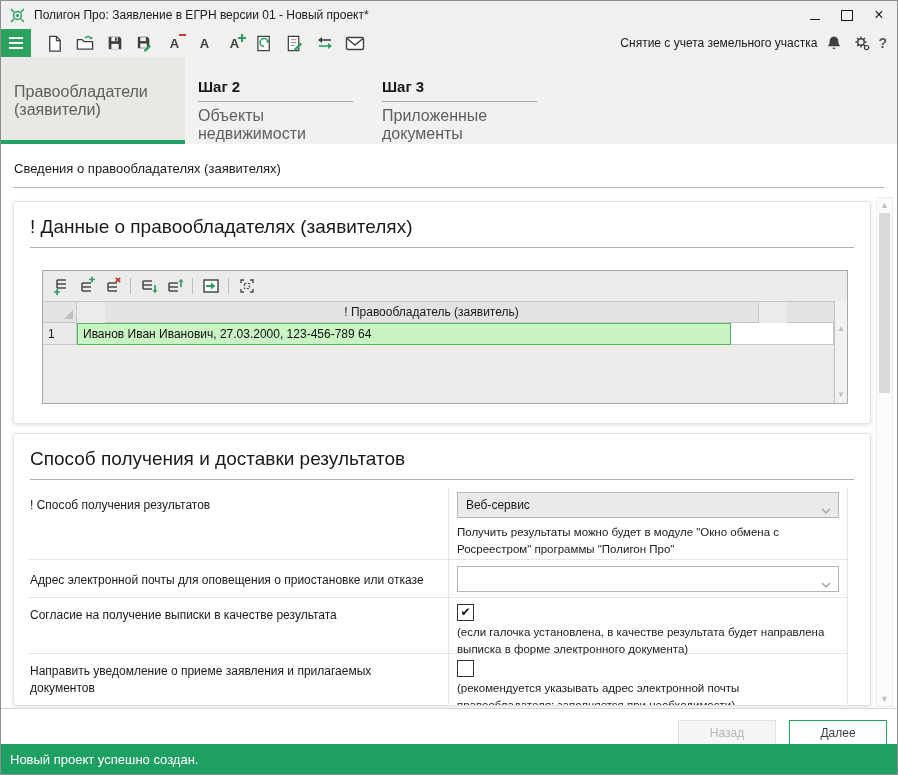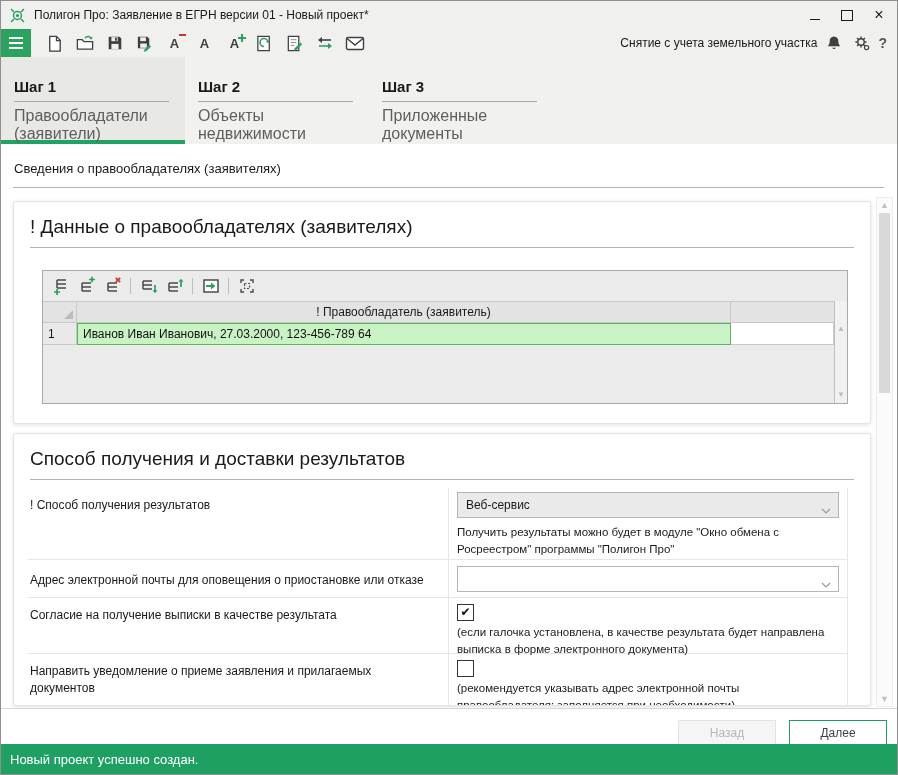--- a/index.html
+++ b/index.html
@@ -54,21 +54,21 @@
   .card2{top:289px;height:273px;}
   .card-title{margin:14px 16px 0;padding-bottom:9px;border-bottom:1px solid #b3b3b3;font-size:19px;}
 
   
   .table-outer{position:absolute;left:28px;top:68px;width:806px;height:134px;background:#ebebeb;
     border:1px solid #a9a9a9;box-sizing:border-box;}
   .table-toolbar{height:30px;display:flex;align-items:center;padding-left:6px;gap:3px;}
   .tt-icon{width:23px;height:23px;display:flex;align-items:center;justify-content:center;}
   .tt-sep{width:1px;height:16px;background:#bdbdbd;margin:0 3px;}
   .grid{position:absolute;left:0;top:30px;right:13px;border-top:1px solid #c8c8c8;}
-  .grid-header{display:flex;height:21px;}
+  .grid-header{display:flex;height:21px;gap:28px;}
   .cell-corner{width:34px;position:relative;background:#e3e3e3;border-right:1px solid #c8c8c8;
     border-bottom:1px solid #c8c8c8;box-sizing:border-box;}
   .corner-tri{position:absolute;right:3px;bottom:3px;width:0;height:0;
     border-bottom:9px solid #bdbdbd;border-left:9px solid transparent;}
   .cell-header{width:654px;text-align:center;line-height:21px;background:#e3e3e3;
     border-right:1px solid #c8c8c8;border-bottom:1px solid #c8c8c8;box-sizing:border-box;font-size:12px;}
   .cell-extra-h{flex:1;background:#e3e3e3;border-bottom:1px solid #c8c8c8;}
   .grid-row{display:flex;height:22px;}
   .cell-num{width:34px;background:#e9e9e9;border-right:1px solid #c8c8c8;border-bottom:1px solid #c8c8c8;
     padding-left:5px;line-height:22px;box-sizing:border-box;}
@@ -236,21 +236,20 @@
             </g>
             <circle cx="12.6" cy="12.6" r="2.1" fill="#f0f0ee" stroke="#3f3f3f" stroke-width="1.2"></circle>
           </svg>
       </span>
       <span class="help-glyph">?</span>
     </div>
   </div>
 
   <div class="tabstrip">
     <div class="tab active">
-      <div class="tab-label">Шаг 1</div>
       <div class="tab-sub">Правообладатели (заявители)</div>
     </div>
     <div class="tab">
       <div class="tab-label">Шаг 2</div>
       <div class="tab-sub">Объекты недвижимости</div>
     </div>
     <div class="tab">
       <div class="tab-label">Шаг 3</div>
       <div class="tab-sub">Приложенные документы</div>
     </div>

